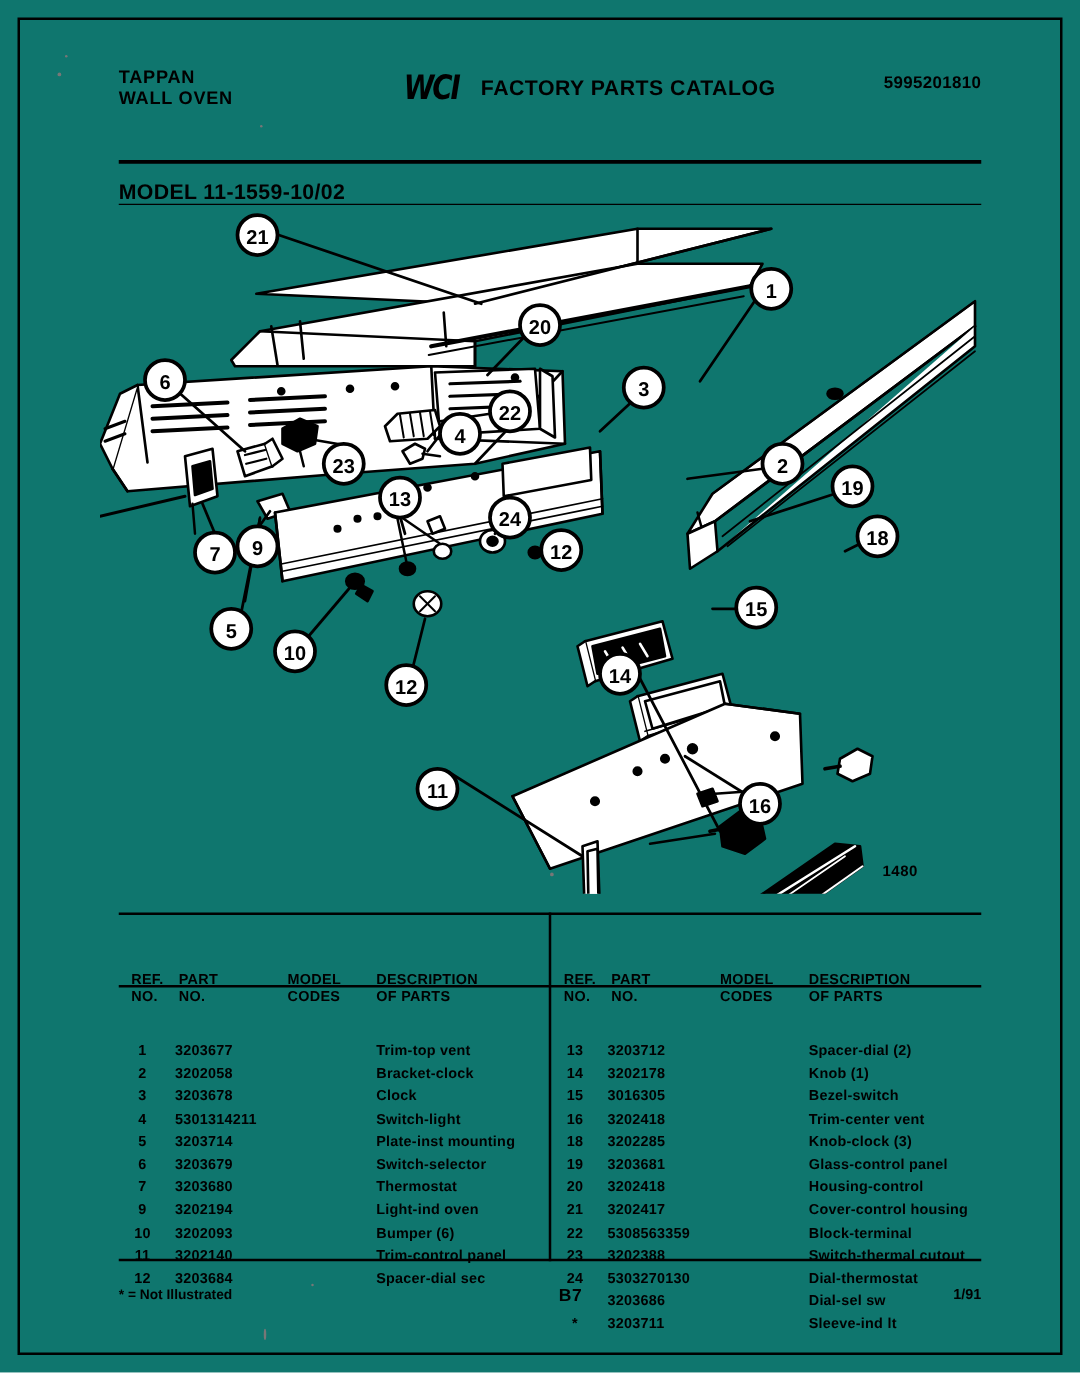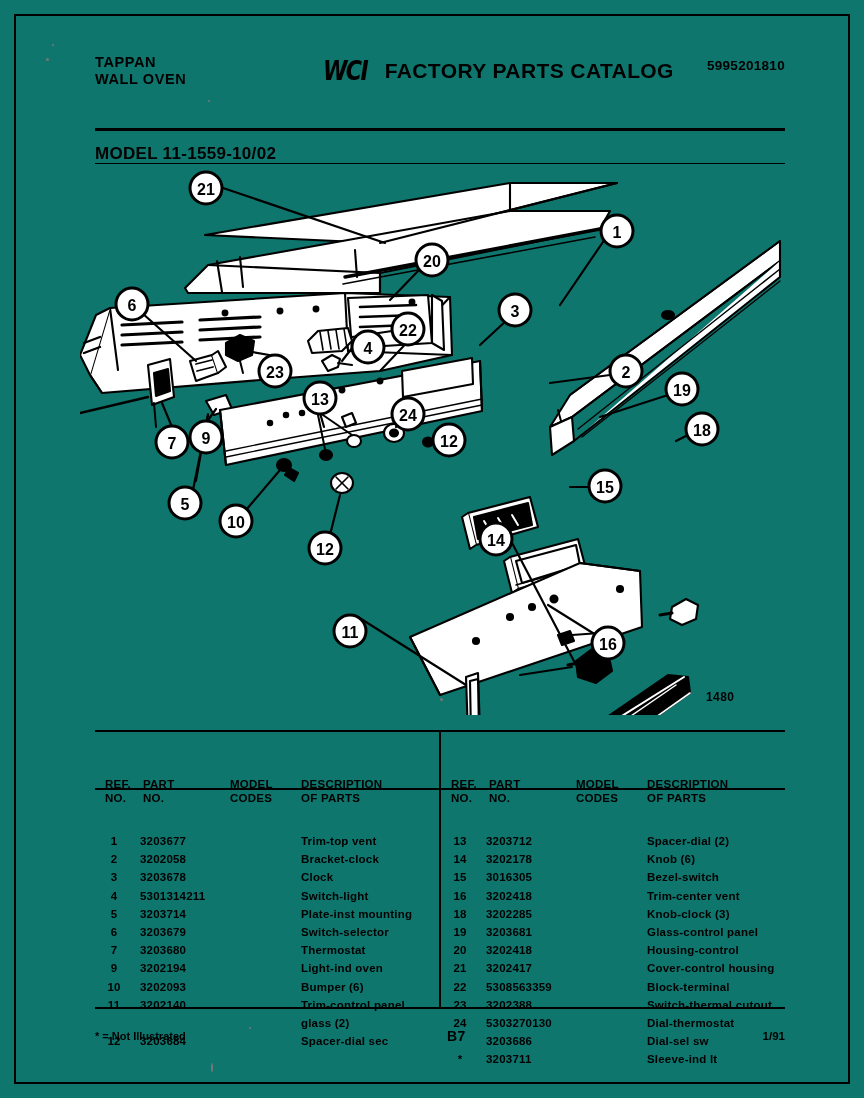--- a/index.html
+++ b/index.html
@@ -58,21 +58,21 @@
     font-family: "DejaVu Sans", sans-serif;
     font-size: 27px;
     font-weight: bold;
     font-style: italic;
     letter-spacing: -2px;
     transform: scaleX(0.82);
     transform-origin: left center;
     margin-right: 2px;
   }
   .catalog-title {
-    font-size: 21px;
+    font-size: 17px;
     font-weight: bold;
     letter-spacing: 0.4px;
     margin-left: 6px;
   }
   .catalog-no {
     position: absolute;
     right: 0;
     top: 8px;
     font-size: 13.5px;
     font-weight: bold;
@@ -676,26 +676,20 @@
             <span class="pno">3202093</span>
             <span class="mcode"></span>
             <span class="desc">Bumper (6)</span>
           </div>
           <div class="prow">
             <span class="ref">11</span>
             <span class="pno">3202140</span>
             <span class="mcode"></span>
             <span class="desc">Trim-control panel</span>
           </div>
-          <div class="prow cont">
-            <span class="ref"></span>
-            <span class="pno"></span>
-            <span class="mcode"></span>
-            <span class="desc">glass (2)</span>
-          </div>
           <div class="prow">
             <span class="ref">12</span>
             <span class="pno">3203684</span>
             <span class="mcode"></span>
             <span class="desc">Spacer-dial sec</span>
           </div>
         </div>
     </div>
 
     <div class="half right">
@@ -719,21 +713,21 @@
           <div class="prow">
             <span class="ref">13</span>
             <span class="pno">3203712</span>
             <span class="mcode"></span>
             <span class="desc">Spacer-dial (2)</span>
           </div>
           <div class="prow">
             <span class="ref">14</span>
             <span class="pno">3202178</span>
             <span class="mcode"></span>
-            <span class="desc">Knob (6)</span>
+            <span class="desc">Knob (1)</span>
           </div>
           <div class="prow">
             <span class="ref">15</span>
             <span class="pno">3016305</span>
             <span class="mcode"></span>
             <span class="desc">Bezel-switch</span>
           </div>
           <div class="prow">
             <span class="ref">16</span>
             <span class="pno">3202418</span>

